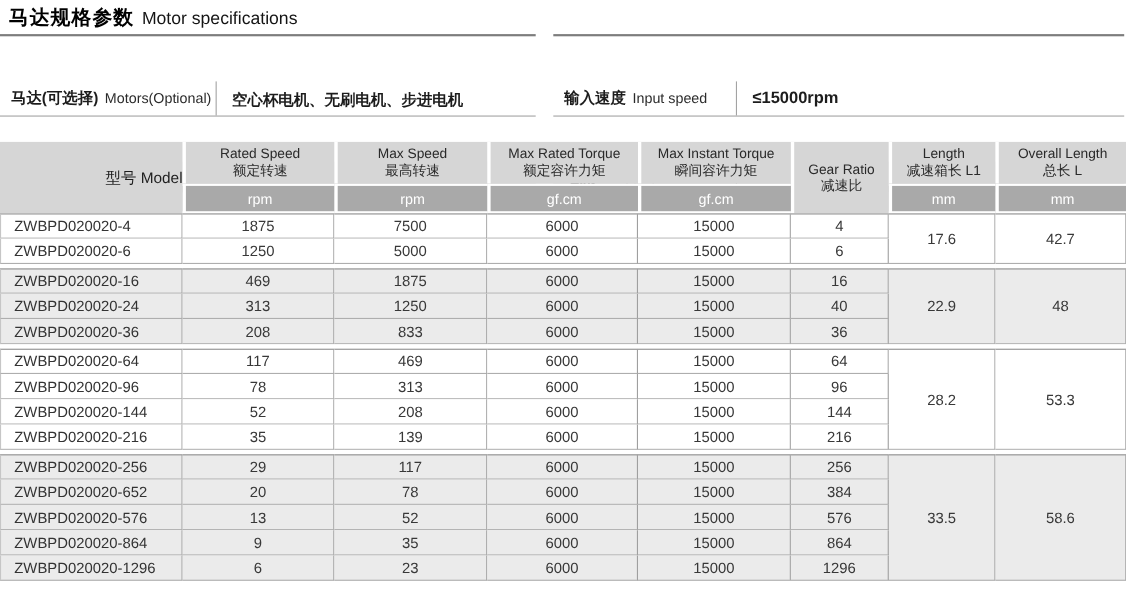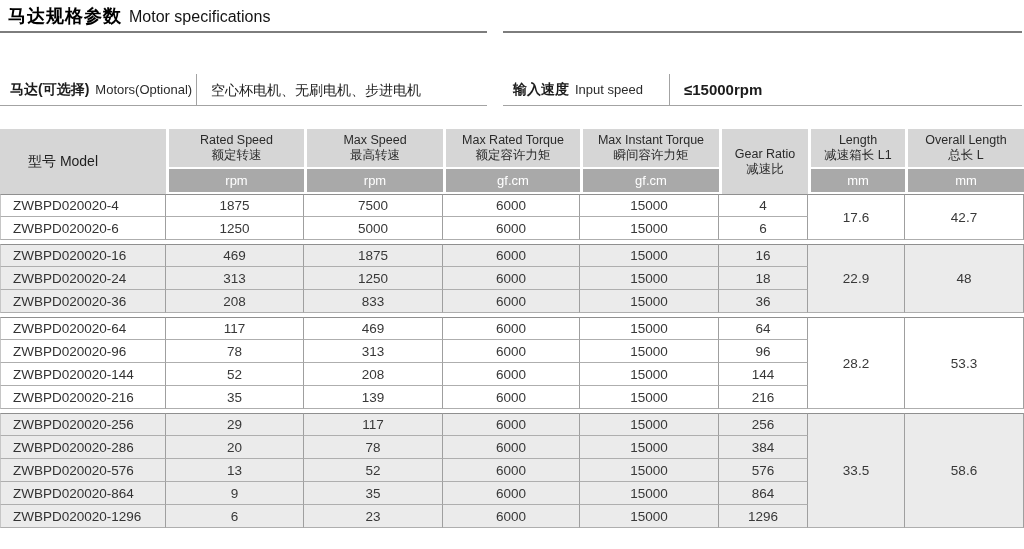--- a/index.html
+++ b/index.html
@@ -17,35 +17,35 @@
   .info-right{left:503px;width:519px;}
   .info .irow{display:flex;align-items:stretch;box-sizing:border-box;margin-top:41px;}
   .info .row1{height:32px;border-bottom:1px solid #a3a3a3;box-sizing:border-box;}
   .info .row2{height:28px;background:#e8e8e8;}
   .info .label{display:flex;align-items:center;padding-left:10px;box-sizing:border-box;border-right:1px solid #a3a3a3;}
   .info-left .label{width:197px;}
   .info-right .label{width:167px;}
   .label .lzh{font-size:14px;font-weight:bold;color:#1c1c1c;white-space:nowrap;}
   .label .len{font-size:13px;color:#2b2b2b;margin-left:6px;white-space:nowrap;}
   .info .value{flex:1;display:flex;flex-direction:column;justify-content:center;padding-left:14px;}
-  .value .vzh{font-size:14px;font-weight:normal;color:#1c1c1c;line-height:16px;white-space:nowrap;}
+  .value .vzh{font-size:14px;font-weight:bold;color:#1c1c1c;line-height:16px;white-space:nowrap;}
   .value .ven{font-size:12px;color:#2b2b2b;line-height:13px;white-space:nowrap;}
   .value .vone{font-size:15px;font-weight:600;color:#1c1c1c;}
 
   
   .note{position:absolute;top:104px;left:8px;font-size:13.5px;font-weight:bold;color:#101010;white-space:nowrap;}
 
   
   table.spec{position:absolute;top:129px;left:0;width:1024px;border-collapse:separate;border-spacing:0;table-layout:fixed;}
   .spec th{background:#d6d6d6;color:#2a2a2a;font-weight:normal;padding:0;vertical-align:middle;text-align:center;box-sizing:border-box;}
   .spec thead tr.names th{height:38px;}
   .spec .h-en{display:block;font-size:12.5px;line-height:15px;}
   .spec .h-zh{display:block;font-size:12.5px;line-height:15px;}
   .spec th.gutter{border-left:3px solid #fff;}
-  .spec th.model-h{text-align:left;padding-left:28px;font-size:14px;color:#1e1e1e;background:#d6d6d6;}
+  .spec th.model-h{text-align:right;padding-left:12px;font-size:14px;color:#1e1e1e;background:#d6d6d6;}
   .spec th.unit{height:27px;background:#a9a9a9;color:#ffffff;font-size:13px;border-top:2px solid #fff;border-bottom:2px solid #fff;}
   .spec td{height:23px;font-size:13.5px;color:#383838;text-align:center;padding:0;box-sizing:border-box;background:#fff;
            border-right:1px solid #9f9f9f;border-bottom:1px solid #aeaeae;}
   .spec td:first-child{border-left:1px solid #c6c6c6;}
   .spec td.model{text-align:left;padding-left:12px;color:#333;}
   .spec tr.gstart td{border-top:1px solid #8f8f8f;}
   .spec tr.gray td{background:#ebebeb;}
   .spec tr.gap td{border:none;height:4px;background:#fff;padding:0;}
   .spec td.merged{font-size:13.5px;}
 </style>
@@ -177,21 +177,21 @@
           <td>16</td>
           <td class="merged" rowspan="3">22.9</td>
           <td class="merged" rowspan="3">48</td>
         </tr>
         <tr class="gray">
           <td class="model">ZWBPD020020-24</td>
           <td>313</td>
           <td>1250</td>
           <td>6000</td>
           <td>15000</td>
-          <td>18</td>
+          <td>40</td>
         </tr>
         <tr class="gray">
           <td class="model">ZWBPD020020-36</td>
           <td>208</td>
           <td>833</td>
           <td>6000</td>
           <td>15000</td>
           <td>36</td>
         </tr>
         <tr class="gap">
@@ -238,21 +238,21 @@
           <td class="model">ZWBPD020020-256</td>
           <td>29</td>
           <td>117</td>
           <td>6000</td>
           <td>15000</td>
           <td>256</td>
           <td class="merged" rowspan="5">33.5</td>
           <td class="merged" rowspan="5">58.6</td>
         </tr>
         <tr class="gray">
-          <td class="model">ZWBPD020020-286</td>
+          <td class="model">ZWBPD020020-652</td>
           <td>20</td>
           <td>78</td>
           <td>6000</td>
           <td>15000</td>
           <td>384</td>
         </tr>
         <tr class="gray">
           <td class="model">ZWBPD020020-576</td>
           <td>13</td>
           <td>52</td>

